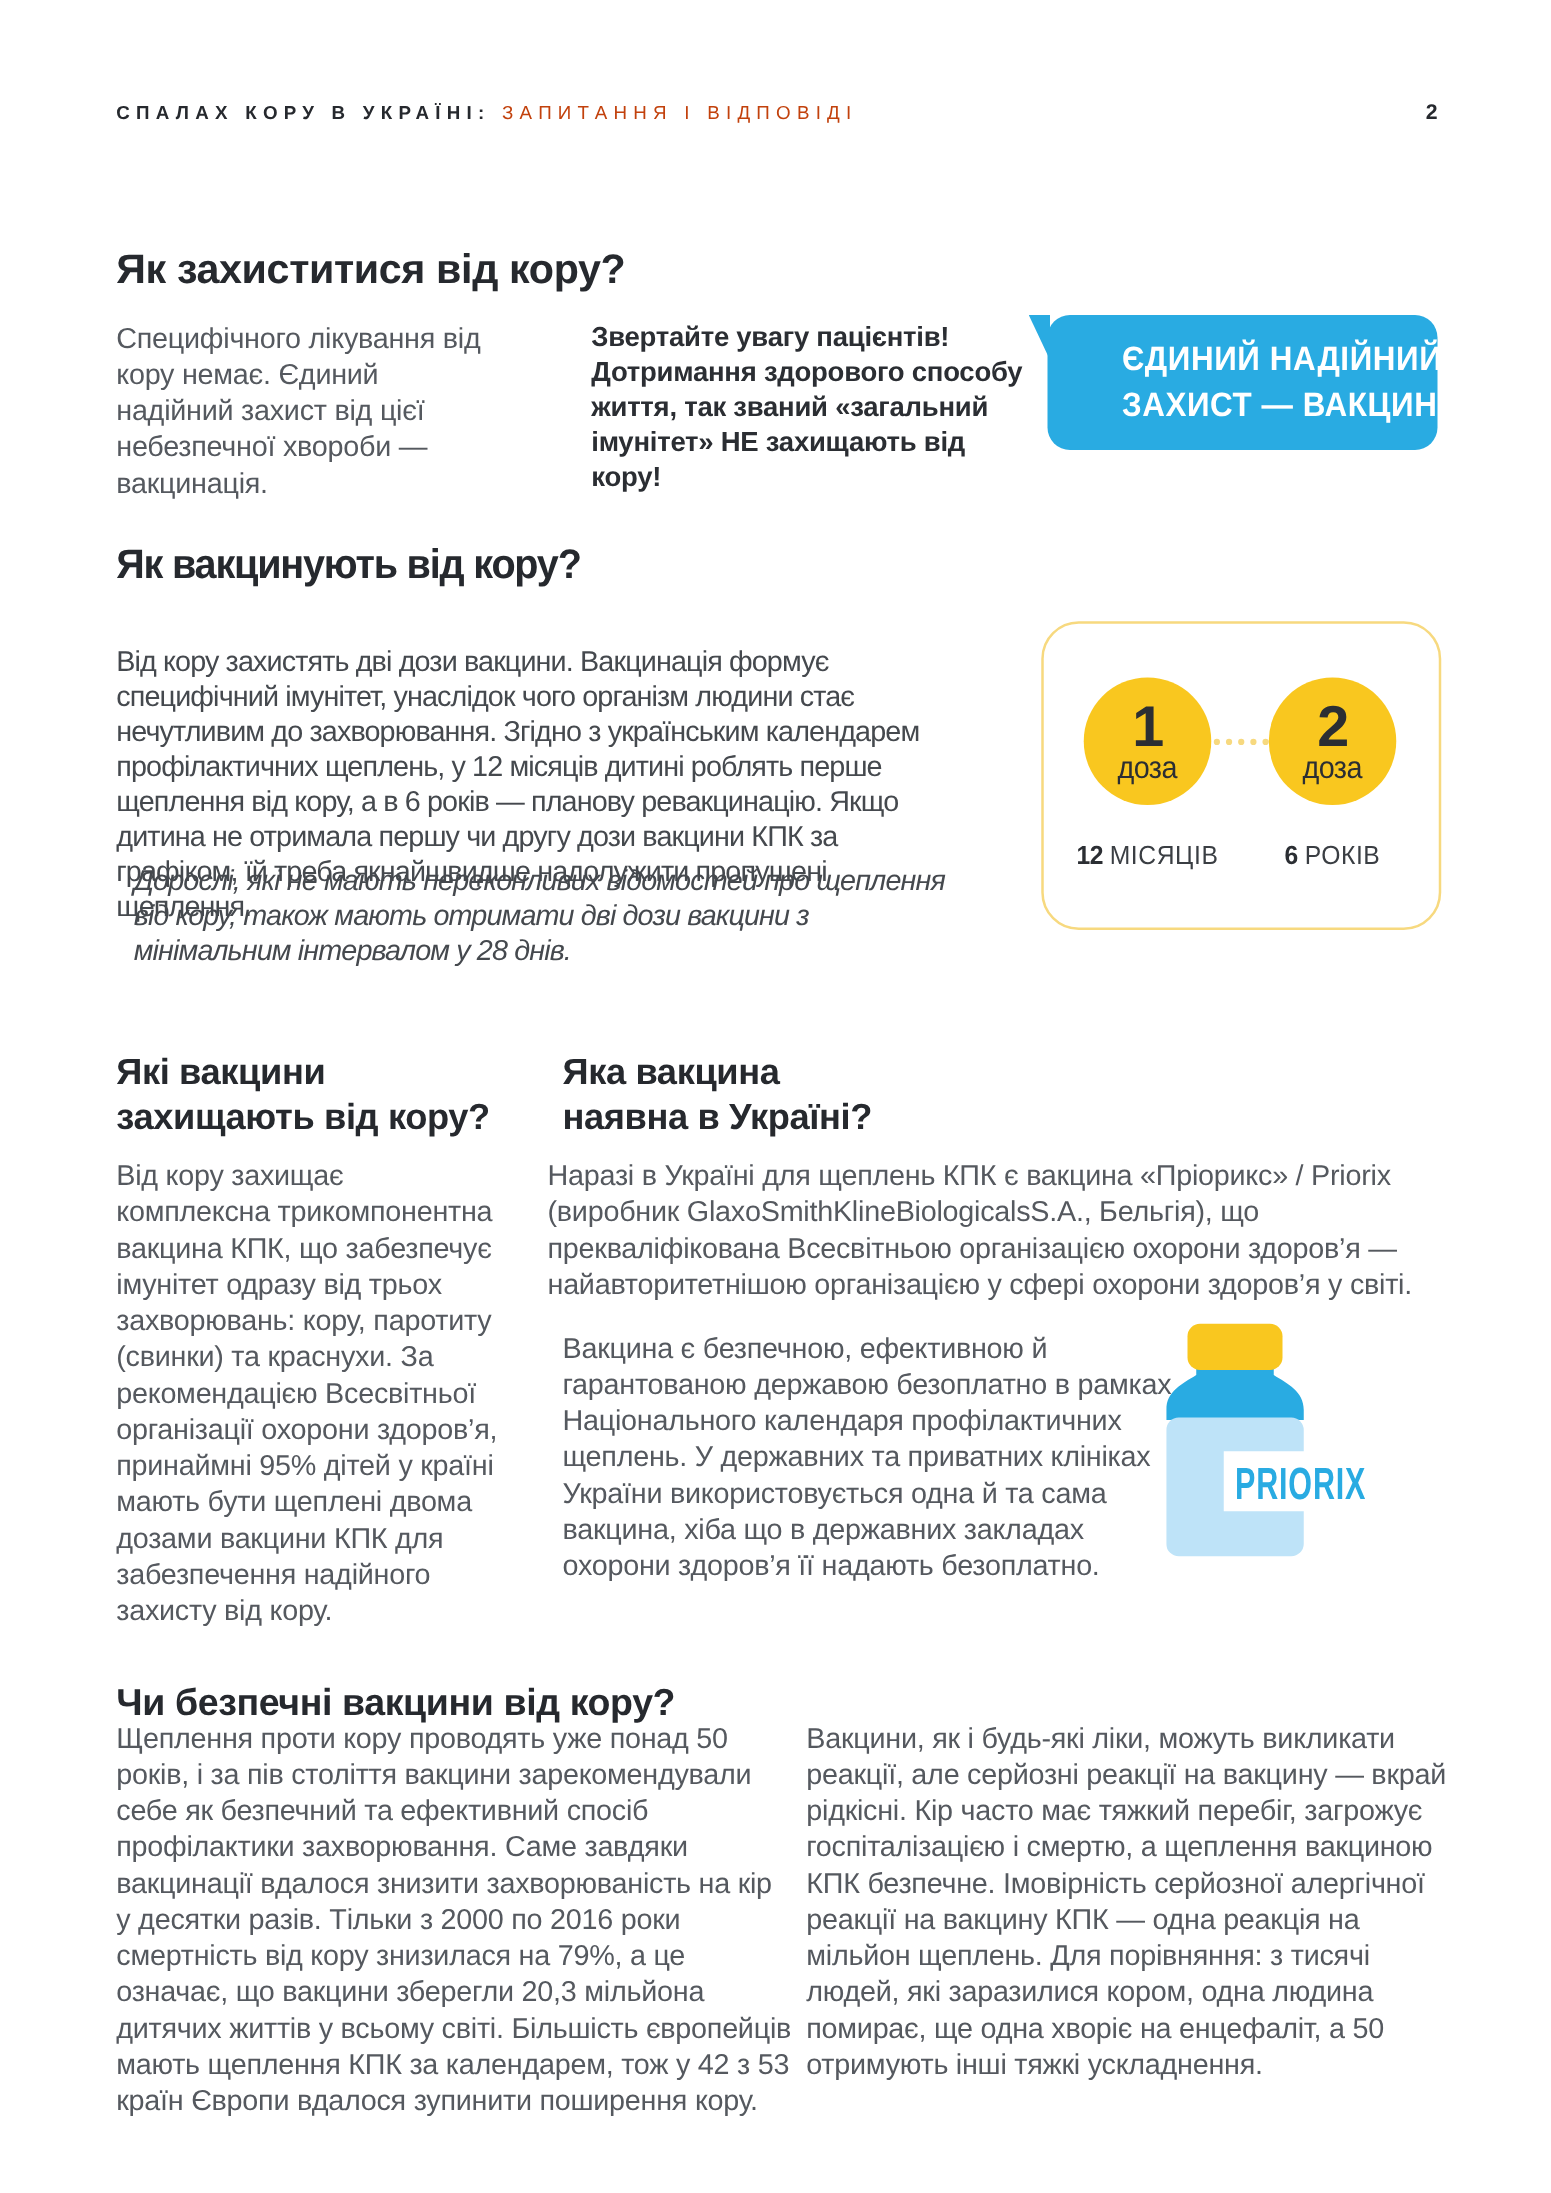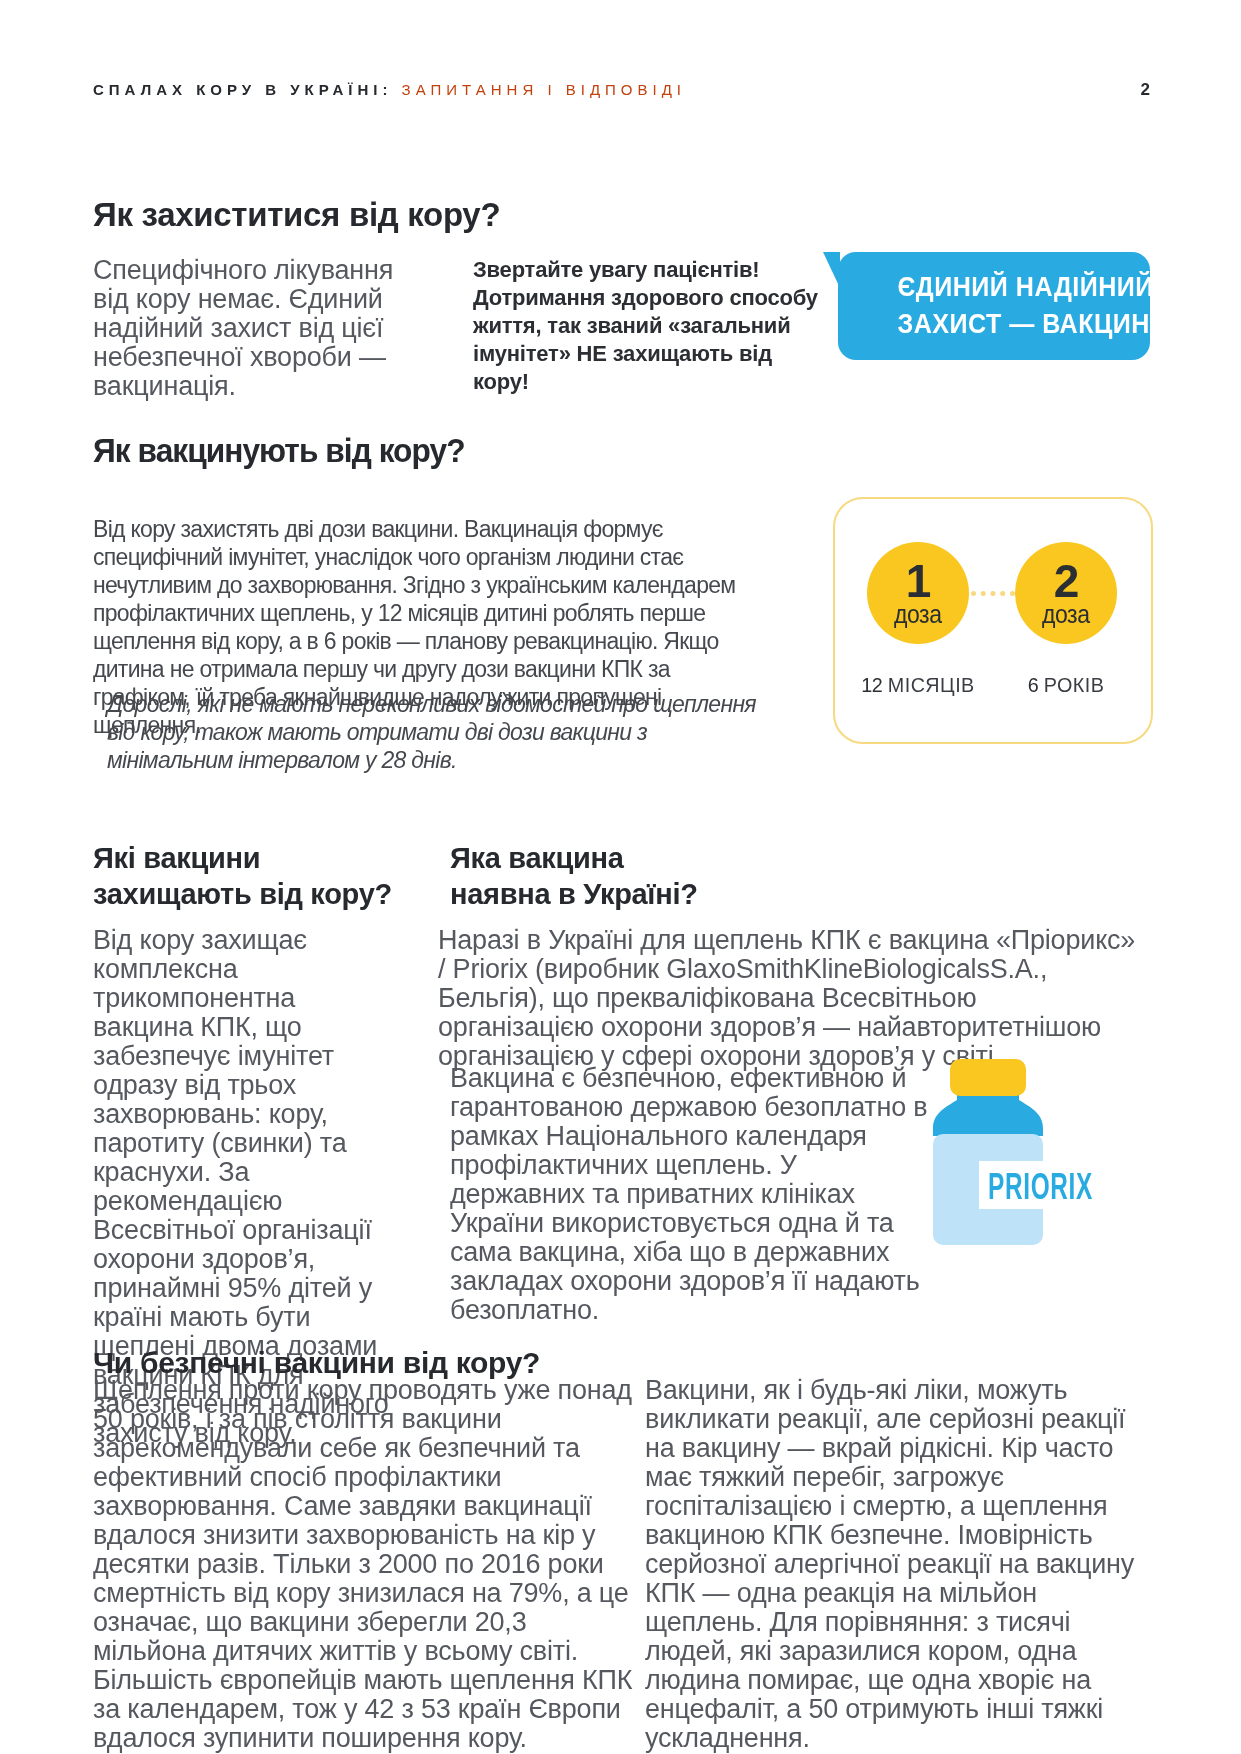--- a/index.html
+++ b/index.html
@@ -16,21 +16,21 @@
   .header-title .light { font-weight:400; color:#c2410c; }
   .page-num { font-size:17px; font-weight:700; color:#26292e; letter-spacing:1px; }
 
   
   .h1 { font-size:33px; font-weight:700; color:#26292e; letter-spacing:-0.3px; }
   .h1-cond { font-size:33px; font-weight:700; color:#26292e; letter-spacing:-1px; transform:scaleX(.96); transform-origin:left center; }
   .h2 { font-size:29px; font-weight:700; color:#26292e; line-height:36px; letter-spacing:-0.3px; }
   .h2 span { display:block; }
 
   
-  .body { font-size:27px; line-height:29px; color:#55595f; letter-spacing:-0.2px; }
+  .body { font-size:23px; line-height:29px; color:#55595f; letter-spacing:-0.2px; }
   .body-cond { font-size:23px; line-height:28px; color:#45494e; letter-spacing:-0.7px; }
   .callout { font-size:22px; line-height:28px; font-weight:700; color:#2b2e33; letter-spacing:-0.2px; }
 
   
   .badge { left:838px; top:252px; width:312px; height:108px; background:#29ABE2; border-radius:18px; }
   .badge-tail { position:absolute; left:-15px; top:0; width:17px; height:36px; background:#29ABE2;
                 clip-path:polygon(0 0, 100% 0, 100% 100%); }
   .badge-text { position:absolute; inset:0; display:flex; flex-direction:column; justify-content:center;
                 padding-left:64px; color:#ffffff; font-weight:700; font-size:27px; line-height:37px;
                 letter-spacing:0.5px; transform:scaleX(.93); transform-origin:left center; white-space:nowrap; }
@@ -41,21 +41,21 @@
                  display:flex; flex-direction:column; align-items:center; justify-content:center; }
   .dose-circle.c1 { left:32px; top:43px; }
   .dose-circle.c2 { left:180px; top:43px; }
   .dose-number { font-size:46px; line-height:42px; font-weight:700; color:#2b2e33; letter-spacing:-1px; }
   .dose-word { font-size:25px; line-height:25px; color:#2b2e33; letter-spacing:-0.5px; transform:scaleX(.92); }
   .dose-connector { position:absolute; left:136px; top:92px; width:44px; border-top:5px dotted #F7D97F; }
   .age-label { position:absolute; top:174px; width:148px; text-align:center; font-size:21px; color:#2b2e33;
                letter-spacing:0; transform:scaleX(.94); white-space:nowrap; }
   .age-label.a1 { left:9px; }
   .age-label.a2 { left:157px; }
-  .age-label b { font-weight:400; letter-spacing:-0.5px;text-align:right; }
+  .age-label b { font-weight:700; letter-spacing:-0.5px;text-align:right; }
   .age-label .unit { font-weight:400; color:#3a3e43; letter-spacing:0.5px; }
 
   
   .sec1-heading { left:93px; top:196px; }
   .sec1-body    { left:93px; top:256px; width:306px; }
   .sec1-callout { left:473px; top:256px; width:354px; }
 
   .sec2-heading { left:93px; top:432px; }
   .sec2-p1 { left:93px; top:515px; width:654px; }
   .sec2-p2 { left:107px; top:690px; width:654px;font-style:italic; }

